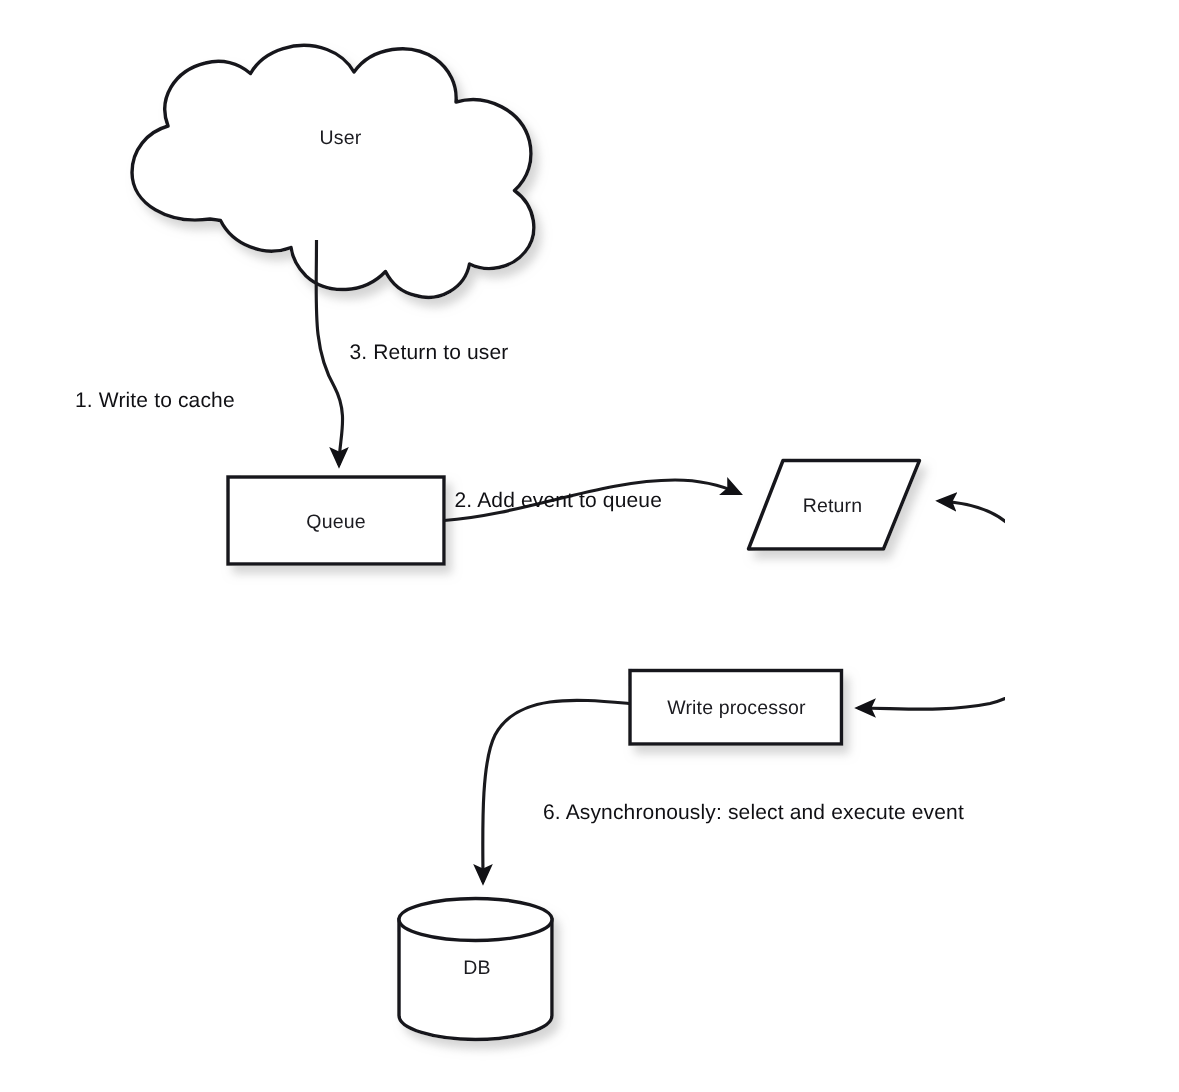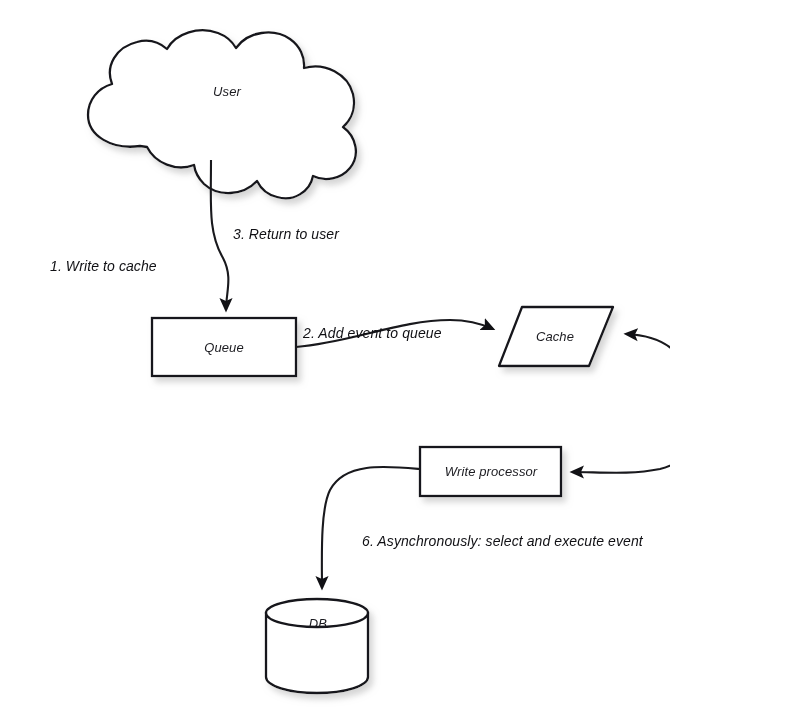--- a/index.html
+++ b/index.html
@@ -12,21 +12,20 @@
     height: 728px;
     font-family: "Liberation Sans", sans-serif;
     -webkit-font-smoothing: antialiased;
   }
   #diagram-root {
     position: relative;
     width: 670px;
     height: 728px;
     overflow: hidden;
     background: #ffffff;
-    font-style: italic;
   }
   svg.canvas {
     position: absolute;
     left: 0;
     top: 0;
     width: 786px;
     height: 728px;
   }
   .node-label {
     position: absolute;
@@ -41,21 +40,21 @@
     position: absolute;
     font-size: 14px;
     color: #101014;
     letter-spacing: .1px;
     white-space: nowrap;
   }
   .lbl-user      { left: 190px; top: 84px;  width: 74px; }
   .lbl-cache     { left: 187px; top: 340px; width: 74px; }
   .lbl-queue     { left: 518px; top: 329px; width: 74px; }
   .lbl-eventproc { left: 425px; top: 464px; width: 132px; }
-  .lbl-db        { left: 281px; top: 616px; width: 74px; }
+  .lbl-db        { left: 281px; top: 637px; width: 74px; }
 
   .step-1 { left: 50px;  top: 258px; text-align: center; }
   .step-2 { left: 303px; top: 281px; margin-top: 44px; }
   .step-3 { left: 233px; top: 226px; }
   .step-4 { left: 362px; top: 533px; }
 </style>
 </head>
 <body>
 
 <div id="diagram-root">
@@ -124,21 +123,21 @@
 
     <path d="M 626 334 C 665 336 690 352 691 400 C 692 442 690 462 660 469 C 630 475 600 472 572 472" fill="none" stroke="#19191d" stroke-width="2.1" marker-start="url(#arrowStart)" marker-end="url(#arrowEnd)"></path>
 
     <path d="M 420 469 C 385 466 345 462 330 490 C 320 510 322 560 322 588" fill="none" stroke="#19191d" stroke-width="2.1" marker-end="url(#arrowEnd)"></path>
   </svg>
 
   <div class="node-label lbl-user">User</div>
 
   <div class="node-label lbl-cache">Queue</div>
 
-  <div class="node-label lbl-queue">Cache</div>
+  <div class="node-label lbl-queue">Return</div>
 
   <div class="node-label lbl-eventproc">Write processor</div>
 
   <div class="node-label lbl-db">DB</div>
 
   <div class="step-label step-1">1. Write to cache</div>
 
   <div class="step-label step-2">2. Add event to queue</div>
 
   <div class="step-label step-3">3. Return to user</div>

